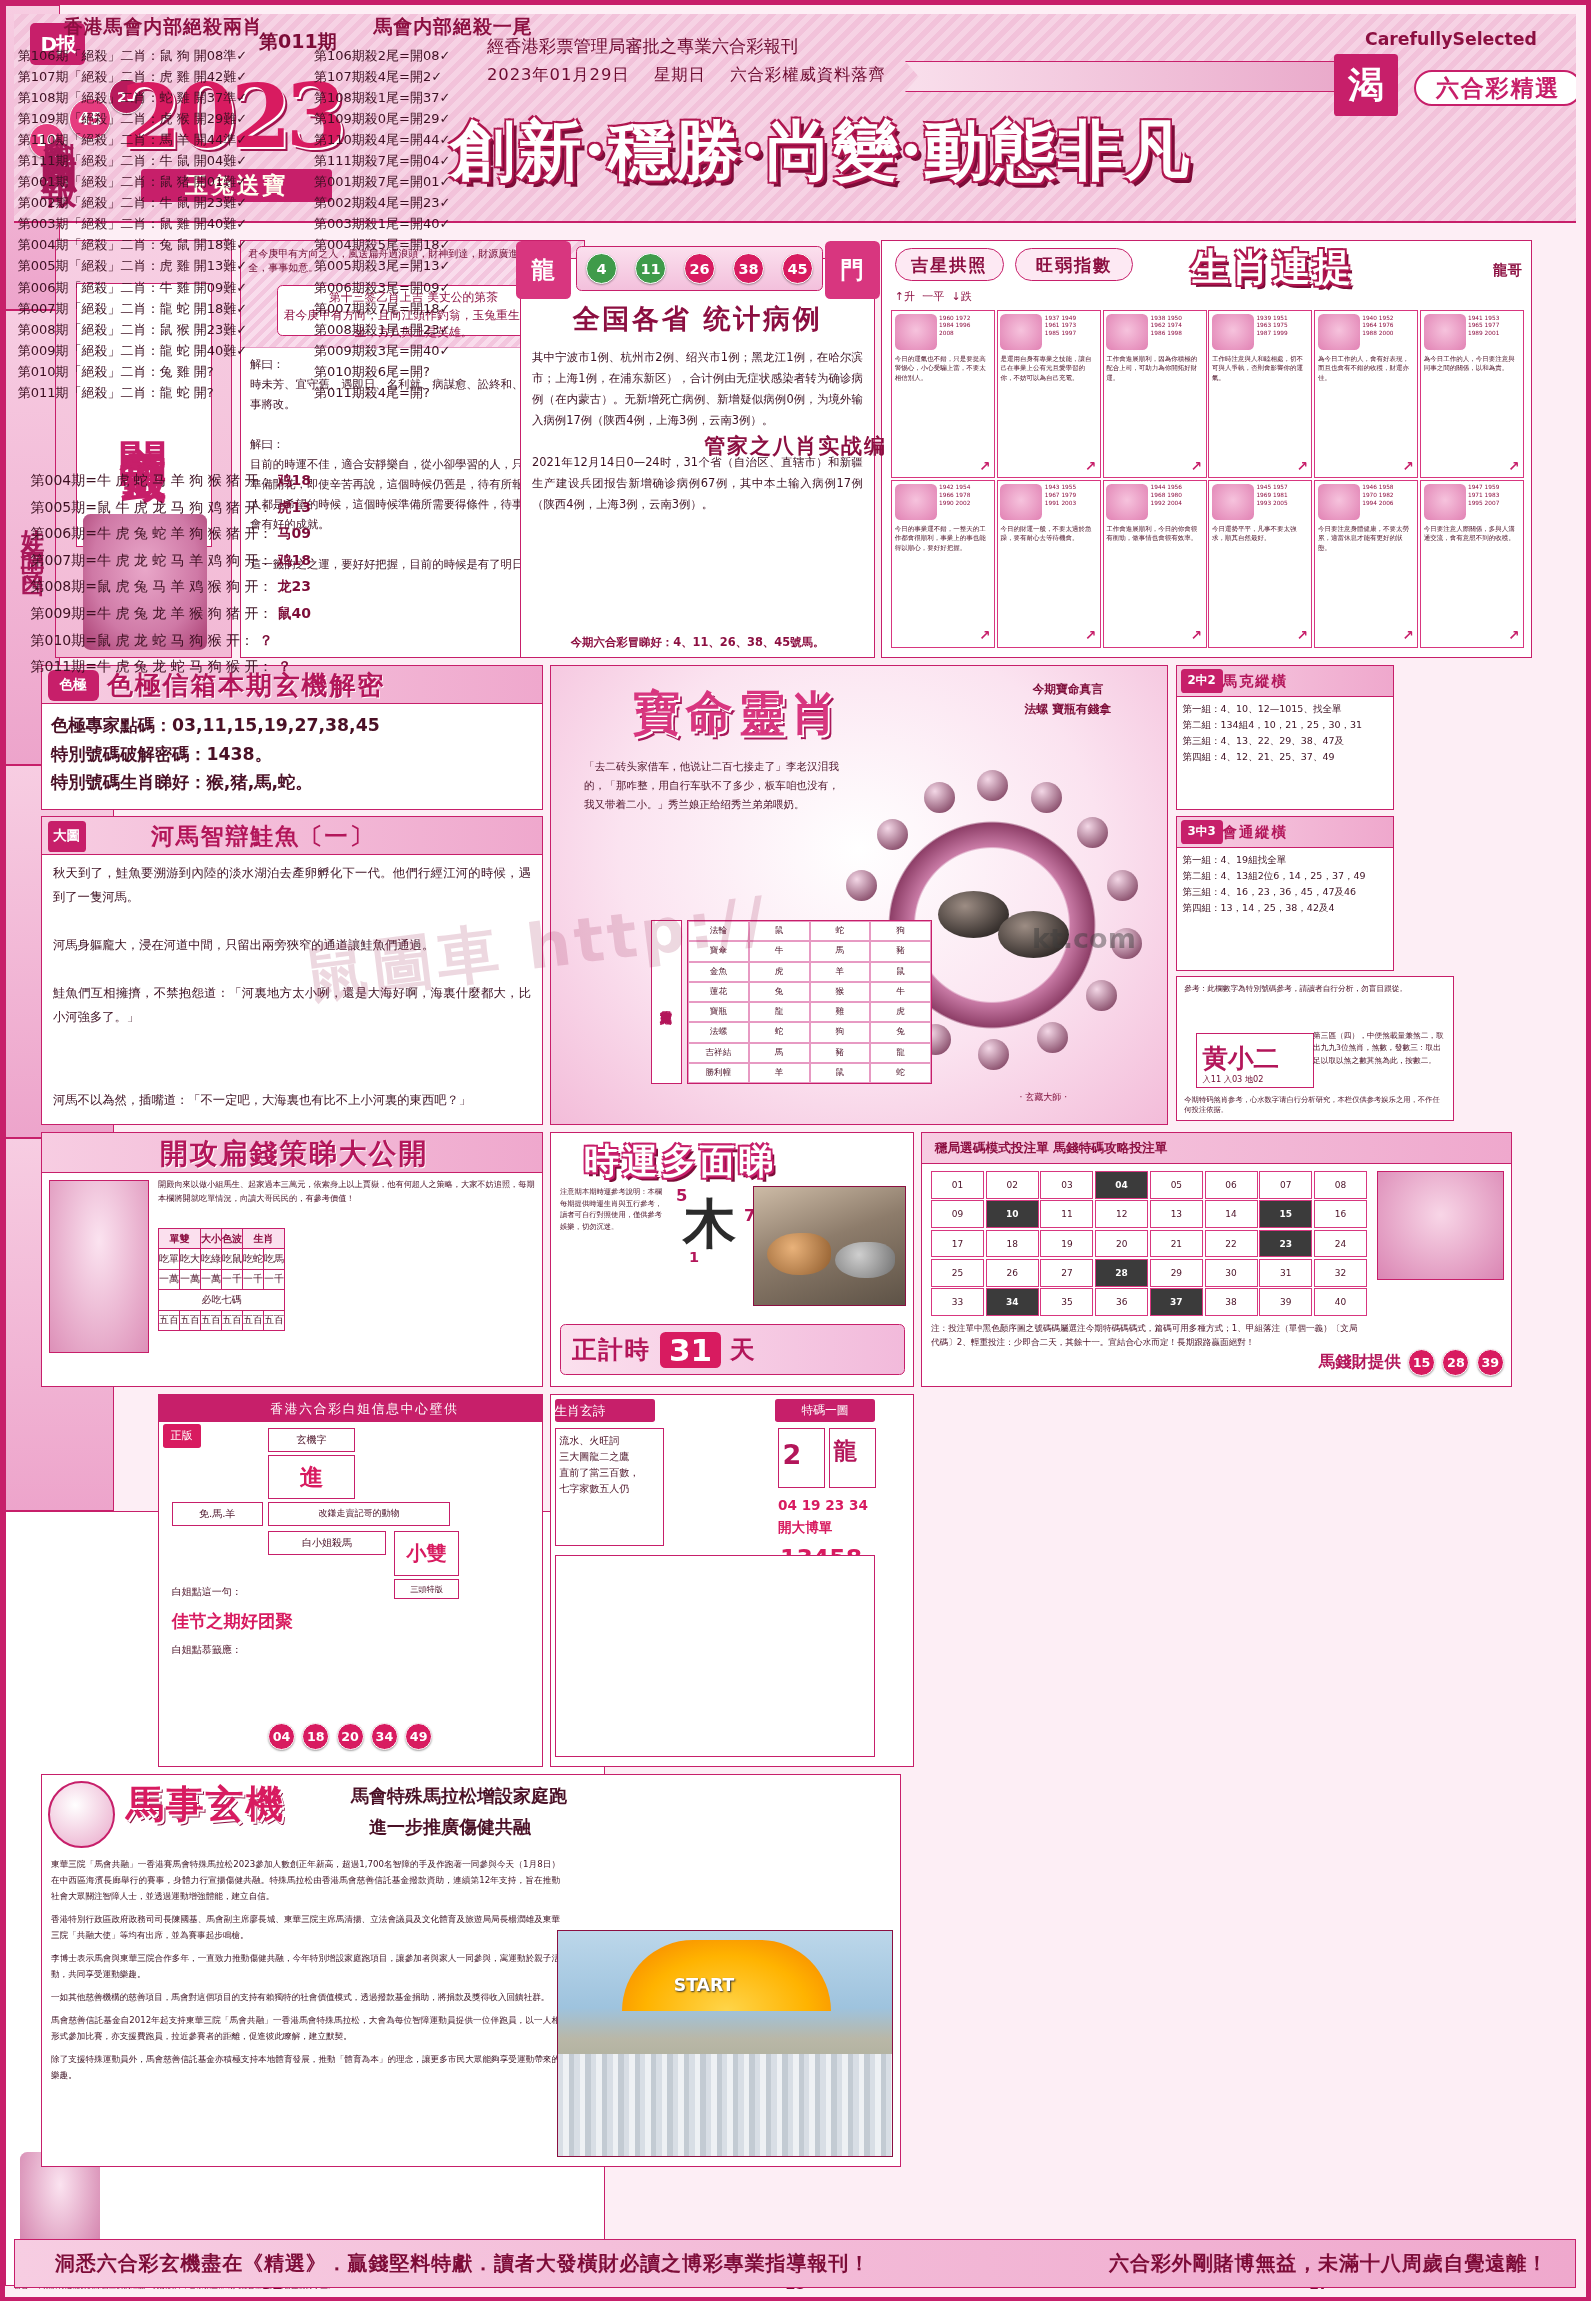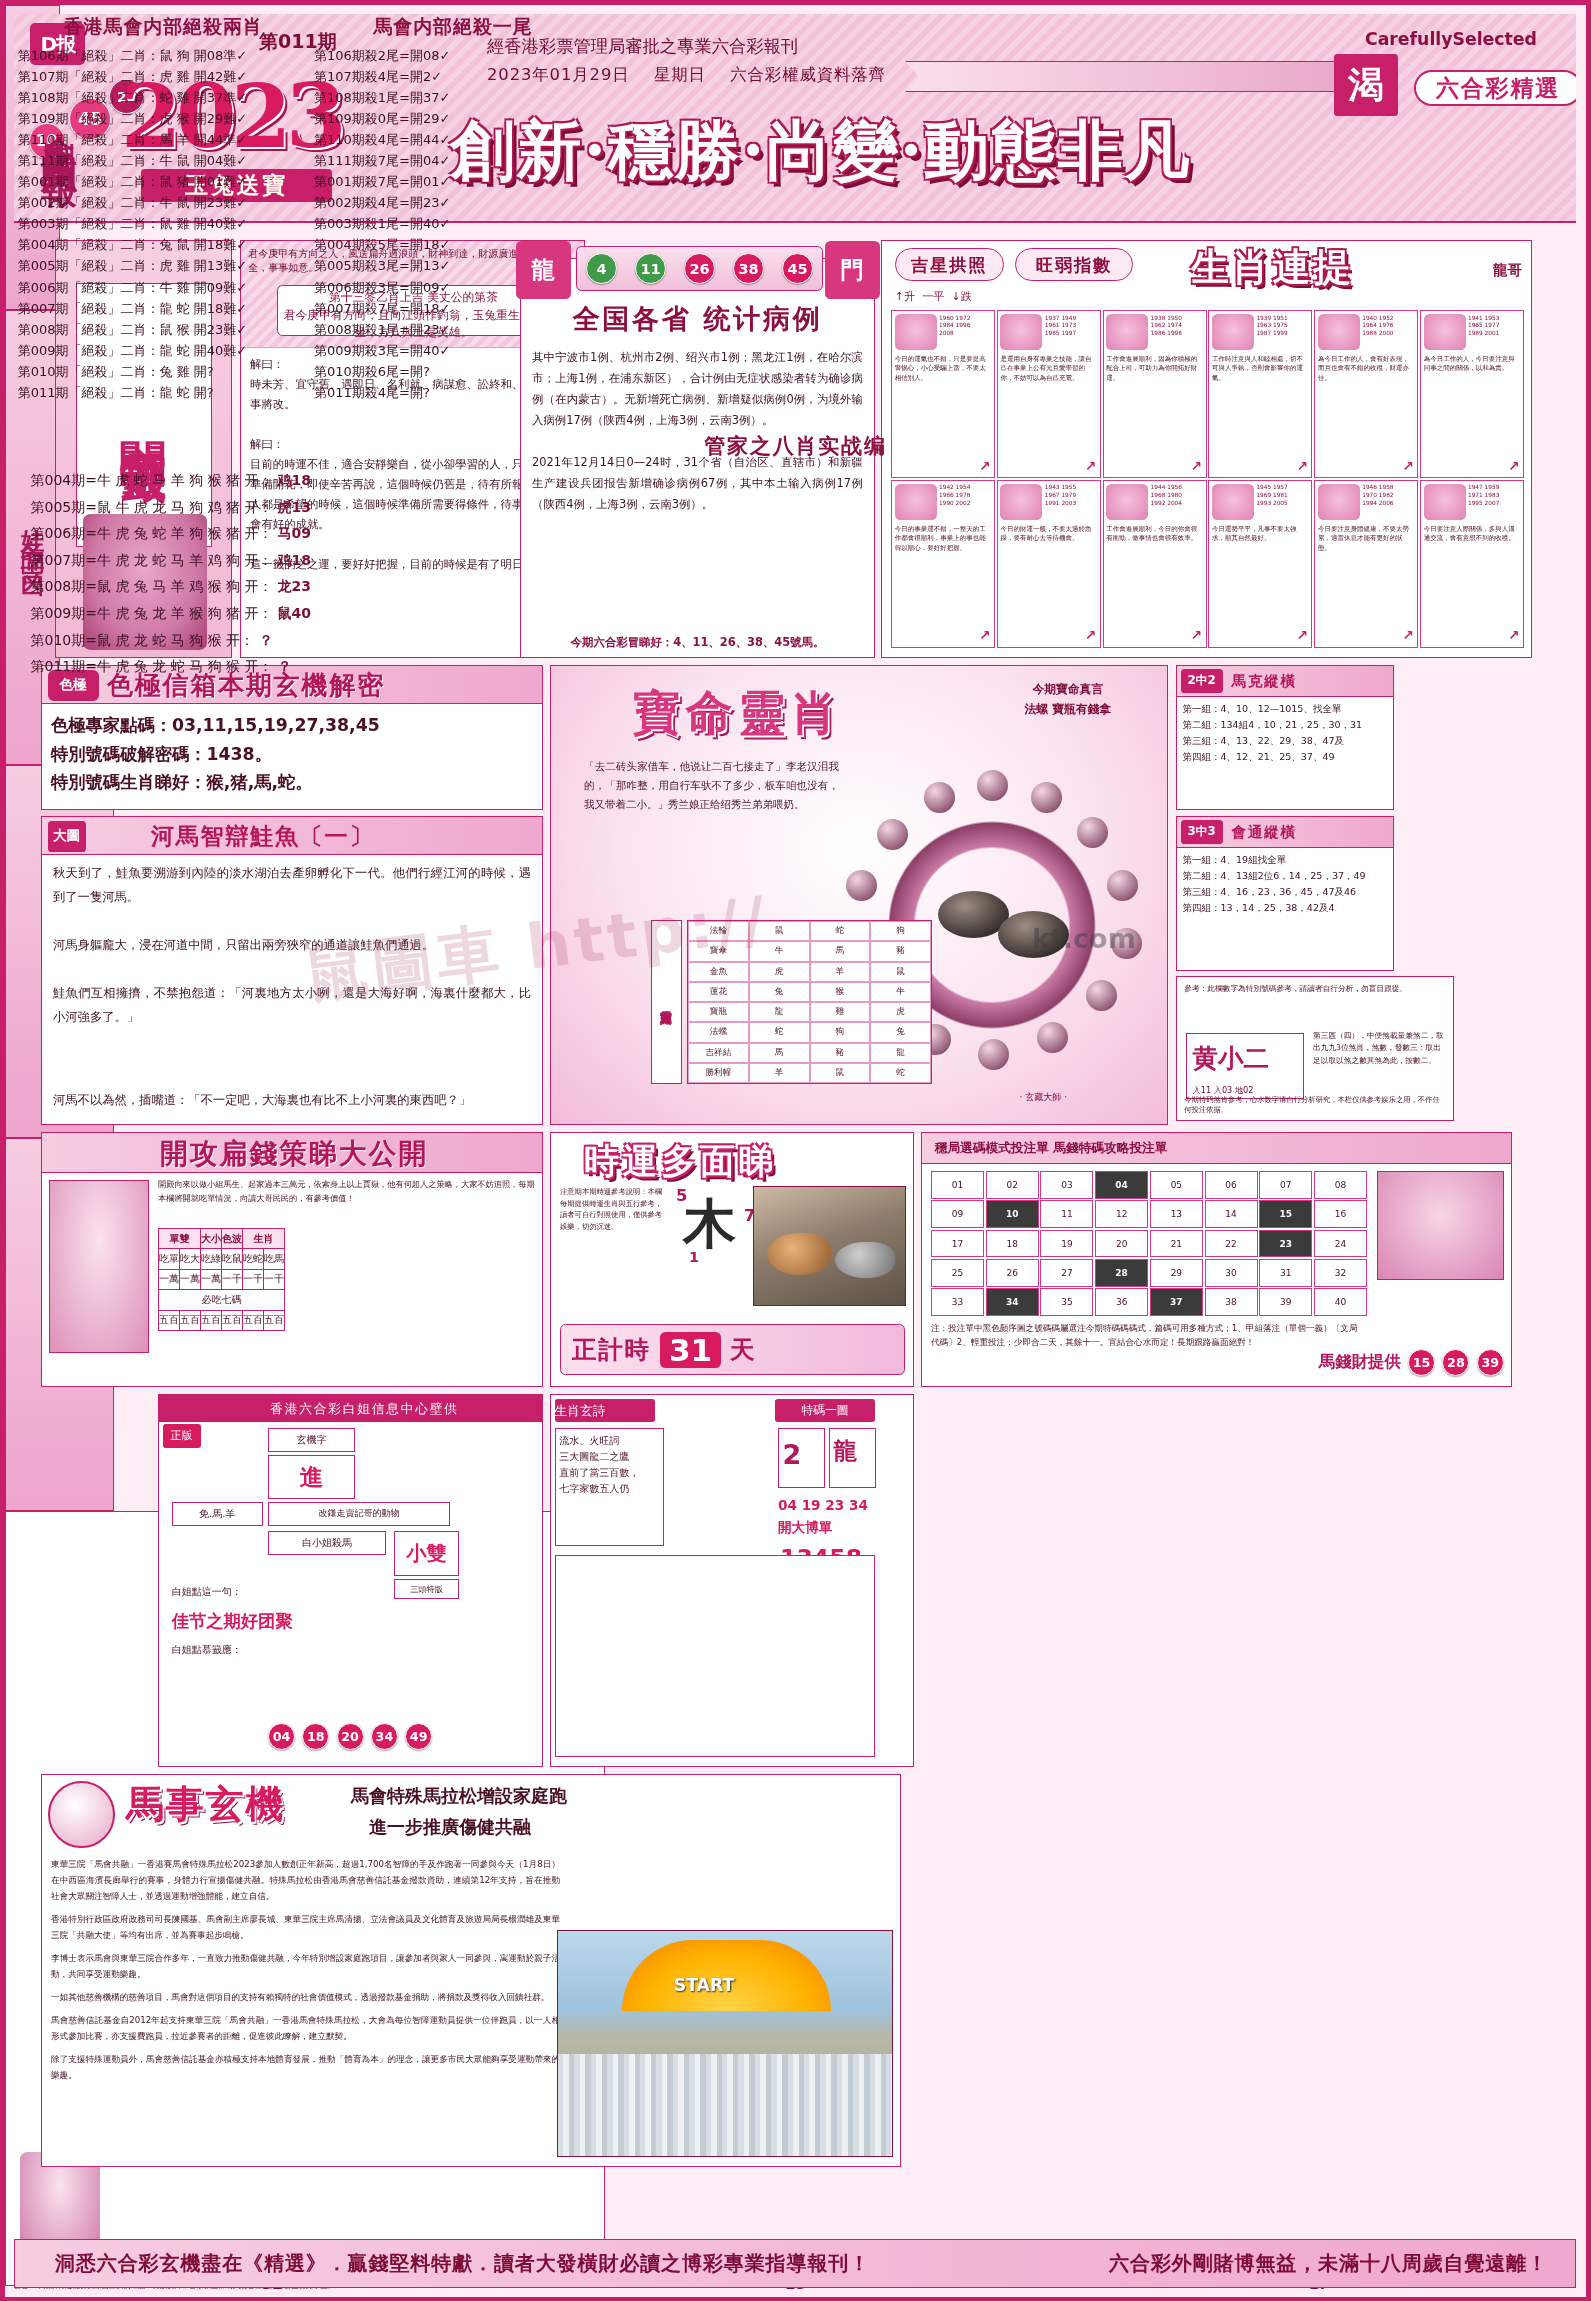--- a/index.html
+++ b/index.html
@@ -327,21 +327,21 @@
   #p-three { left:1171px; top:811px; width:218px; height:155px; background:#fff; }
   .mini-head {
     position:absolute; left:0; top:0; width:100%; height:31px;
     background:linear-gradient(90deg,#f7cde2,#efa8cd); border-bottom:0.9px solid #c71f6a;
     display:flex; align-items:center;
   }
   .mini-head .mh-badge {
     margin-left:3.6px; width:42px; height:23.6px; background:#c71f6a; color:#fff;
     font-size:11.8px; font-weight:bold; display:flex; align-items:center; justify-content:center; border-radius:3.6px;
   }
-  .mini-head .mh-t { margin-left:9px; font-size:14.5px; font-weight:bold; color:#b3165a; letter-spacing:1.8px; }
+  .mini-head .mh-t { font-size:14.5px; font-weight:bold; color:#b3165a; letter-spacing:1.8px; }
   .mini-body { position:absolute; left:5.5px; top:35px; right:5.5px; font-size:9.5px; line-height:1.7; color:#3d1022; }
 
   #p-lianma {
     left:1395px; top:660px; width:55px; height:305px;
     background:linear-gradient(180deg,#f7cde2,#eda4cb); border:1.8px solid #c71f6a;
     color:#a8185a; font-size:27px; font-weight:bold;
     writing-mode:vertical-rl; text-orientation:upright;
     display:flex; align-items:center; justify-content:center; letter-spacing:9px;
     font-family:"DejaVu Serif","Liberation Serif",serif;
   }
@@ -350,21 +350,21 @@
     background:linear-gradient(180deg,#f7cde2,#eda4cb); border:1.8px solid #c71f6a;
     color:#a8185a; font-size:23.6px; font-weight:bold;
     writing-mode:vertical-rl; text-orientation:upright;
     display:flex; align-items:center; justify-content:center; letter-spacing:11px;
   }
   #p-huang {
     left:1171px; top:971px; width:278px; height:145px; background:#fff;
   }
   #p-huang .h-note { position:absolute; left:7.3px; top:5.5px; right:7.3px; font-size:7.7px; line-height:1.6; color:#4a1026; }
   #p-huang .h-box {
-    position:absolute; left:9px; top:56px; width:118px; height:66px;
+    position:absolute; left:19px; top:56px; width:118px; height:55px;
     border:1.8px solid #c71f6a; background:#fff;
   }
   #p-huang .h-big { position:absolute; left:5.5px; top:7.3px; font-size:25.5px; font-weight:bold; color:#b3165a; }
   #p-huang .h-small { position:absolute; left:5.5px; bottom:1.8px; font-size:8.2px; color:#6d0b31; }
   #p-huang .h-right { position:absolute; left:136px; top:53px; right:5.5px; font-size:7.7px; line-height:1.6; color:#4a1026; }
   #p-huang .h-foot { position:absolute; left:7.3px; bottom:3.6px; right:7.3px; font-size:7.3px; line-height:1.5; color:#4a1026; }
 
   
   #p-money { left:36px; top:1127px; width:502px; height:255px; background:#fff; }
   #p-money .m-head { position:absolute; left:0; top:0; width:100%; height:40px;

